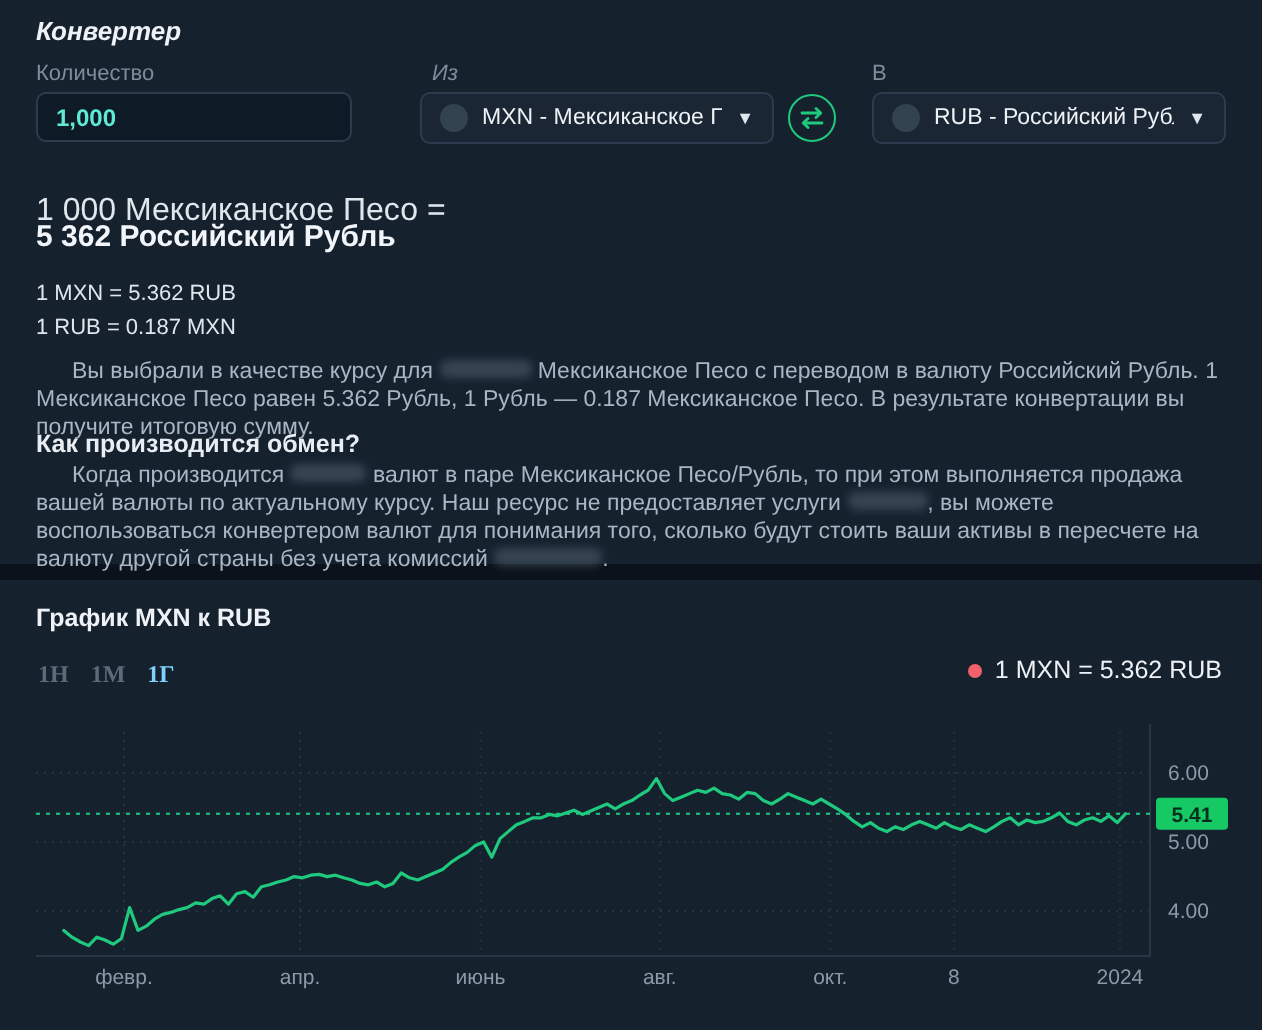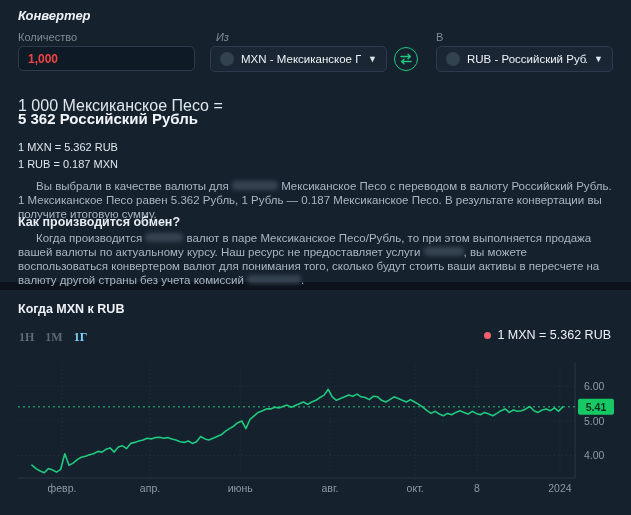--- a/index.html
+++ b/index.html
@@ -12,23 +12,23 @@
     overflow:hidden;
   }
   .card { position:absolute; left:0; width:631px; background:#16212e; }
   #converter-card { top:0; height:282px; }
   #chart-card { top:290px; height:225px; }
   .h1 { font-size:13px; font-weight:bold; color:#eef2f6; }
   .field-label { font-size:11px; color:#7f8c9a; }
   .abs { position:absolute; }
 
   .amount-input {
-    position:absolute; left:18px; top:46px; width:177px; height:25px;
+    position:absolute; left:18px; top:46px; width:158px; height:25px;
     background:#0f1a27; border:1px solid #2c3c4e; border-radius:5px;
-    color:#ef4444; font-size:12px; font-weight:bold; padding:0 9px;
+    color:#5eead4; font-size:12px; font-weight:bold; padding:0 9px;
     font-family:"Liberation Sans", sans-serif; outline:none;
   }
   .dropdown {
     position:absolute; top:46px; width:177px; height:26px;
     background:#1a2634; border:1px solid #2c3c4e; border-radius:5px;
     display:flex; align-items:center; gap:7px; padding:0 9px; cursor:pointer;
   }
   .flag-circle { width:14px; height:14px; border-radius:50%; background:#32424f; flex:0 0 auto; }
   .dd-text { font-size:11.5px; color:#eef2f6; white-space:nowrap; overflow:hidden; flex:1 1 auto; }
   .chevron { font-size:9px; color:#dfe6ec; flex:0 0 auto; }
@@ -88,29 +88,29 @@
     <span class="dd-text">RUB - Российский Рубль</span>
     <span class="chevron">▼</span>
   </div>
 
   <div class="res-small">1 000 Мексиканское Песо =</div>
   <div class="res-big">5 362 Российский Рубль</div>
 
   <div class="rate-line" style="top:141px;">1 MXN = 5.362 RUB</div>
   <div class="rate-line" style="top:158px;">1 RUB = 0.187 MXN</div>
 
-  <p class="para" style="top:179px;"><span>Вы выбрали в качестве валюты для </span><span class="redact" style="width:46px;"></span><span> Мексиканское Песо с переводом в валюту Российский Рубль. 1 Мексиканское Песо равен 5.362 Рубль, 1 Рубль — 0.187 Мексиканское Песо. В результате конвертации вы получите итоговую сумму.</span></p>
+  <p class="para" style="top:179px;"><span>Вы выбрали в качестве курсу для </span><span class="redact" style="width:46px;"></span><span> Мексиканское Песо с переводом в валюту Российский Рубль. 1 Мексиканское Песо равен 5.362 Рубль, 1 Рубль — 0.187 Мексиканское Песо. В результате конвертации вы получите итоговую сумму.</span></p>
 
   <div class="h2" style="top:215px;">Как производится обмен?</div>
 
   <p class="para" style="top:231px;"><span>Когда производится </span><span class="redact" style="width:38px;"></span><span> валют в паре Мексиканское Песо/Рубль, то при этом выполняется продажа вашей валюты по актуальному курсу. Наш ресурс не предоставляет услуги </span><span class="redact" style="width:40px;"></span><span>, вы можете воспользоваться конвертером валют для понимания того, сколько будут стоить ваши активы в пересчете на валюту другой страны без учета комиссий </span><span class="redact" style="width:54px;"></span><span>.</span></p>
 </div>
 
 <div class="card" id="chart-card">
-  <div class="chart-title">Когда MXN к RUB</div>
+  <div class="chart-title">График MXN к RUB</div>
 
   <div class="ranges">
     <button class="range-btn">1Н</button>
     <button class="range-btn">1М</button>
     <button class="range-btn active">1Г</button>
   </div>
 
   <div class="legend">
     <span class="legend-dot" style="background: rgb(240, 97, 107);"></span>
     <span class="legend-text">1 MXN = 5.362 RUB</span>

